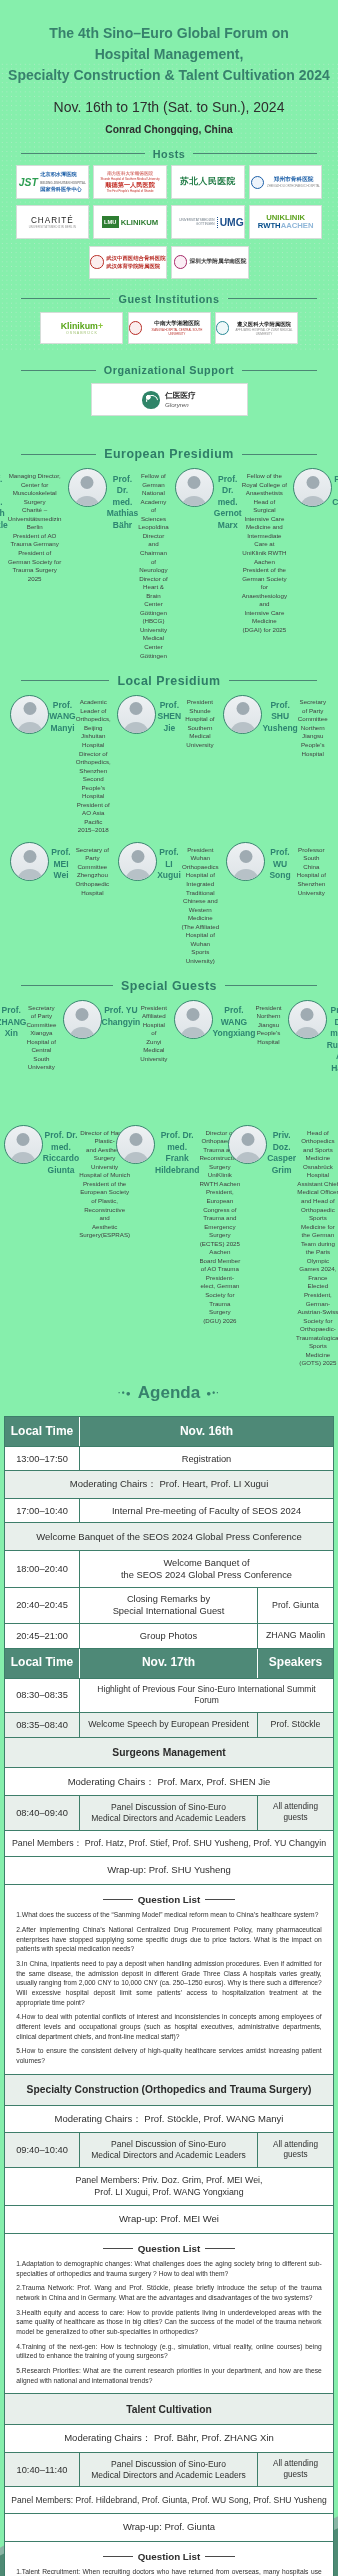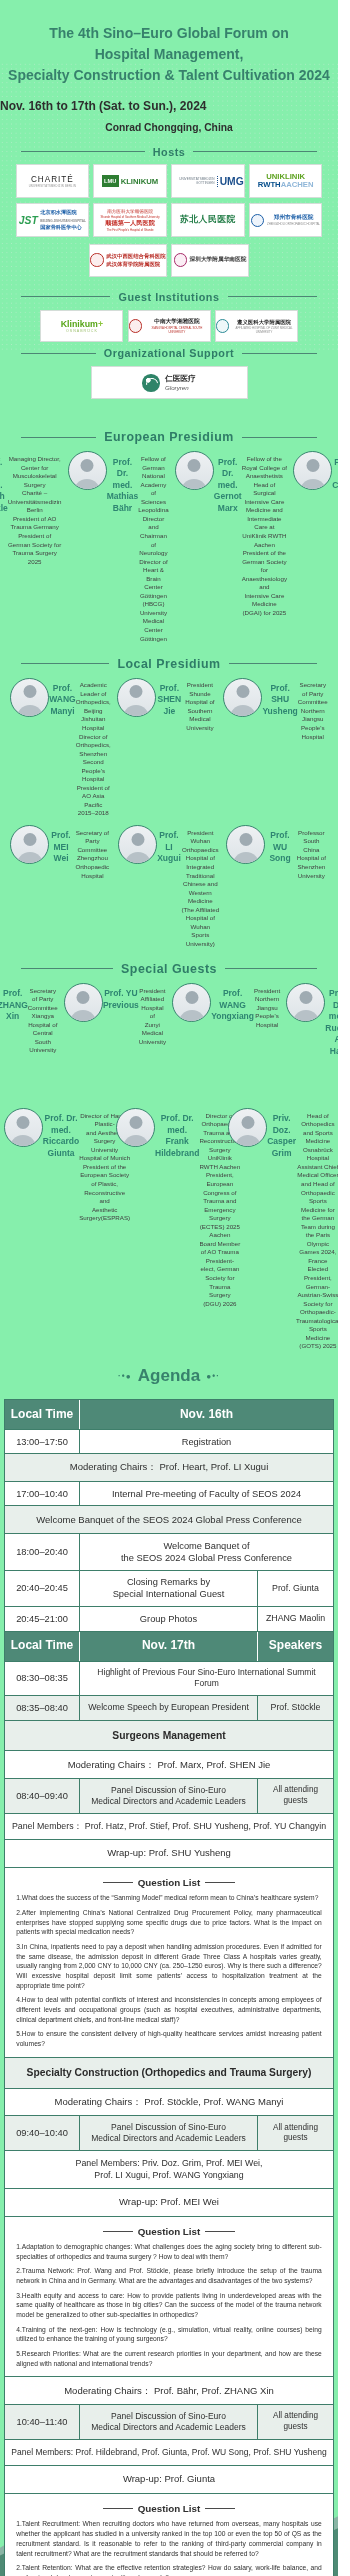--- a/index.html
+++ b/index.html
@@ -7,21 +7,21 @@
   .page{position:relative;width:338px;height:2576px;overflow:hidden;background:#86efac;}
   .dotbg{position:absolute;left:0;top:62px;width:350px;height:289px;
     background-image:radial-gradient(circle,#dde8e2 0.6px,transparent 0.7px);
     background-size:4.6px 4.6px;opacity:.45;pointer-events:none;}
   .content{position:relative;z-index:2;}
   :root{
     --green:#36816b; --hdr:#4e8977; --light:#e8efeb; --bd:#3e7e6a; --txt:#3a3a3a;
   }
   
   .title{margin-top:23px;text-align:center;font-weight:bold;font-size:14px;line-height:21px;color:#37816c;}
-  .date{margin-top:13.4px;font-size:12px;font-weight:bold;color:#2e2e2e;}
+  .date{margin-top:13.4px;text-align:center;font-size:14px;font-weight:normal;color:#2e2e2e;}
   .venue{margin-top:8.2px;text-align:center;font-size:10.3px;font-weight:bold;color:#2e2e2e;}
   
   .sec-h{display:flex;align-items:center;gap:8.2px;margin:0 20.6px;color:#2f7c67;font-weight:bold;}
   .sec-h::before,.sec-h::after{content:"";flex:1;height:1px;background:#4c8674;}
   .sec-h span{white-space:nowrap;letter-spacing:0.5px;}
   .h-sm{font-size:10.8px;}
   .h-md{font-size:12.4px;}
   
   .logo-row{display:flex;justify-content:center;gap:4.1px;padding:0 15.5px;}
   .logo-box{background:#fff;border:0.5px solid #d4ddd8;display:flex;flex-direction:column;align-items:center;justify-content:center;text-align:center;overflow:hidden;}
@@ -115,42 +115,20 @@
       <div>The 4th Sino–Euro Global Forum on</div>
       <div>Hospital Management,</div>
       <div>Specialty Construction &amp; Talent Cultivation 2024</div>
     </div>
     <div class="date">Nov. 16th to 17th (Sat. to Sun.), 2024</div>
     <div class="venue">Conrad Chongqing, China</div>
 
     <div class="sec-h h-sm" style="margin-top:13.4px;">
         <span>Hosts</span>
       </div>
-    <div class="logo-row" style="margin-top:6.2px;">
-      <div class="logo-box w4 lb62">
-        <div class="charite-big">CHARITÉ</div>
-        <div class="charite-sub">UNIVERSITÄTSMEDIZIN BERLIN</div>
-      </div>
-      <div class="logo-box w4 lb62">
-        <div class="lmu-wrap">
-          <span class="lmu-sq">LMU</span>
-          <span class="lmu-txt">KLINIKUM</span>
-        </div>
-      </div>
-      <div class="logo-box w4 lb62">
-        <div class="umg-wrap">
-          <span class="umg-small">UNIVERSITÄTSMEDIZIN GÖTTINGEN</span>
-          <span class="umg-big">UMG</span>
-        </div>
-      </div>
-      <div class="logo-box w4 lb62">
-        <div class="rwth-l1">UNIKLINIK</div>
-        <div class="rwth-l2"><span class="b1">RWTH</span><span class="b2">AACHEN</span></div>
-      </div>
-    </div>
     <div class="logo-row" style="margin-top:5.2px;">
       <div class="logo-box w4 lb62">
         <div class="jst-wrap">
           <span class="jst-mark">JST</span>
           <span class="jst-cn">
             <span>北京积水潭医院</span><br>
             <span class="jst-sub">BEIJING JISHUITAN HOSPITAL</span><br>
             <span>国家骨科医学中心</span>
           </span>
         </div>
@@ -165,20 +143,42 @@
         <div class="subei">苏北人民医院</div>
       </div>
       <div class="logo-box w4 lb62">
         <div class="zz-wrap">
           <span class="seal seal-blue"></span>
           <span>
             <div class="zz-cn">郑州市骨科医院</div>
             <div class="zz-sub">ZHENGZHOU ORTHOPAEDIC HOSPITAL</div>
           </span>
         </div>
+      </div>
+    </div>
+    <div class="logo-row" style="margin-top:6.2px;">
+      <div class="logo-box w4 lb62">
+        <div class="charite-big">CHARITÉ</div>
+        <div class="charite-sub">UNIVERSITÄTSMEDIZIN BERLIN</div>
+      </div>
+      <div class="logo-box w4 lb62">
+        <div class="lmu-wrap">
+          <span class="lmu-sq">LMU</span>
+          <span class="lmu-txt">KLINIKUM</span>
+        </div>
+      </div>
+      <div class="logo-box w4 lb62">
+        <div class="umg-wrap">
+          <span class="umg-small">UNIVERSITÄTSMEDIZIN GÖTTINGEN</span>
+          <span class="umg-big">UMG</span>
+        </div>
+      </div>
+      <div class="logo-box w4 lb62">
+        <div class="rwth-l1">UNIKLINIK</div>
+        <div class="rwth-l2"><span class="b1">RWTH</span><span class="b2">AACHEN</span></div>
       </div>
     </div>
     <div class="logo-row" style="margin-top:6.2px;">
       <div class="logo-box w4 lb60">
         <div class="zz-wrap">
           <span class="seal seal-red"></span>
           <span class="wh-cn">
             <span>武汉中西医结合骨科医院</span><br>
             <span>武汉体育学院附属医院</span>
           </span>
@@ -213,21 +213,21 @@
         <div class="zz-wrap">
           <span class="seal seal-teal"></span>
           <span>
             <div class="zy-cn">遵义医科大学附属医院</div>
             <div class="zy-sub">AFFILIATED HOSPITAL OF ZUNYI MEDICAL UNIVERSITY</div>
           </span>
         </div>
       </div>
     </div>
 
-    <div class="sec-h h-sm" style="margin-top:5px;">
+    <div class="sec-h h-sm" style="margin-top:20px;">
         <span>Organizational Support</span>
       </div>
     <div class="glory-box" style="margin-top:7.2px;">
       <span class="glory-icon"></span>
       <span>
         <div class="glory-cn">仁医医疗</div>
         <div class="glory-en">Gloryren</div>
       </span>
     </div>
 
@@ -335,21 +335,21 @@
     <div class="cards" style="margin-top:7.2px;">
       <div class="card">
         <div class="avatar"></div>
         <div class="pname">Prof. ZHANG Xin</div>
         <div class="pbio">Secretary of Party Committee
 Xiangya Hospital of
 Central South University</div>
       </div>
       <div class="card">
         <div class="avatar"></div>
-        <div class="pname">Prof. YU Previous</div>
+        <div class="pname">Prof. YU Changyin</div>
         <div class="pbio">President
 Affiliated Hospital of
 Zunyi Medical University</div>
       </div>
       <div class="card">
         <div class="avatar"></div>
         <div class="pname">Prof. WANG Yongxiang</div>
         <div class="pbio">President
 Northern Jiangsu
 People's Hospital</div>
@@ -520,20 +520,23 @@
             <span class="qline"></span>
           </div>
           <p>1.Adaptation to demographic changes: What challenges does the aging society bring to different sub-specialties of orthopedics and trauma surgery ? How to deal with them?</p>
           <p>2.Trauma Network: Prof. Wang and Prof. Stöckle, please briefly introduce the setup of the trauma network in China and in Germany. What are the advantages and disadvantages of the two systems?</p>
           <p>3.Health equity and access to care: How to provide patients living in underdeveloped areas with the same quality of healthcare as those in big cities? Can the success of the model of the trauma network model be generalized to other sub-specialties in orthopedics?</p>
           <p>4.Training of the next-gen: How is technology (e.g., simulation, virtual reality, online courses) being utilized to enhance the training of young surgeons?</p>
           <p>5.Research Priorities: What are the current research priorities in your department, and how are these aligned with national and international trends?</p>
         </div>
       </div>
 
+      <div class="arow full banner">
+        <div class="acell">Talent Cultivation</div>
+      </div>
       <div class="arow full modrow" style="border-top-width:1.5px;">
         <div class="acell">Moderating Chairs： Prof. Bähr, Prof. ZHANG Xin</div>
       </div>
       <div class="arow lightrow">
         <div class="acell tcell">10:40–11:40</div>
         <div class="acell" style="white-space:pre-line;font-size:8.5px;">Panel Discussion of Sino-Euro
 Medical Directors and Academic Leaders</div>
         <div class="acell scell" style="font-size:8.2px;">All attending guests</div>
       </div>
       <div class="arow full modrow">

